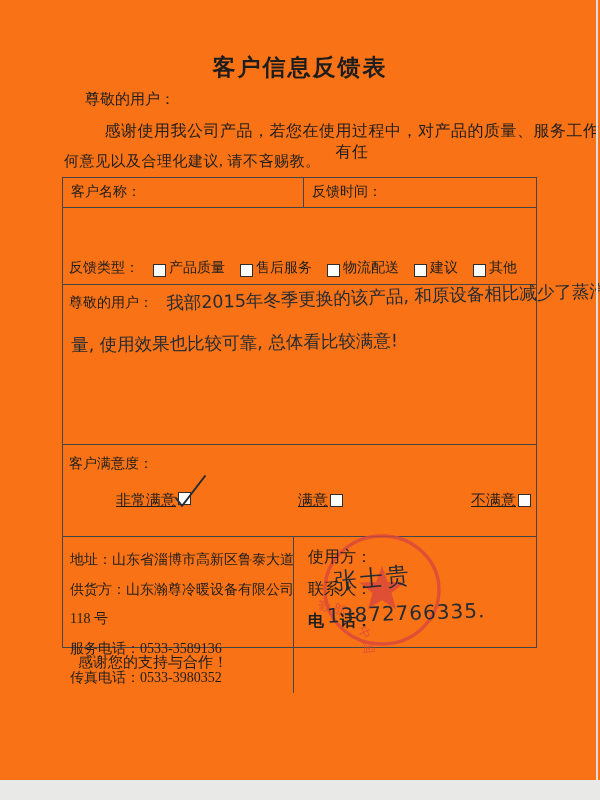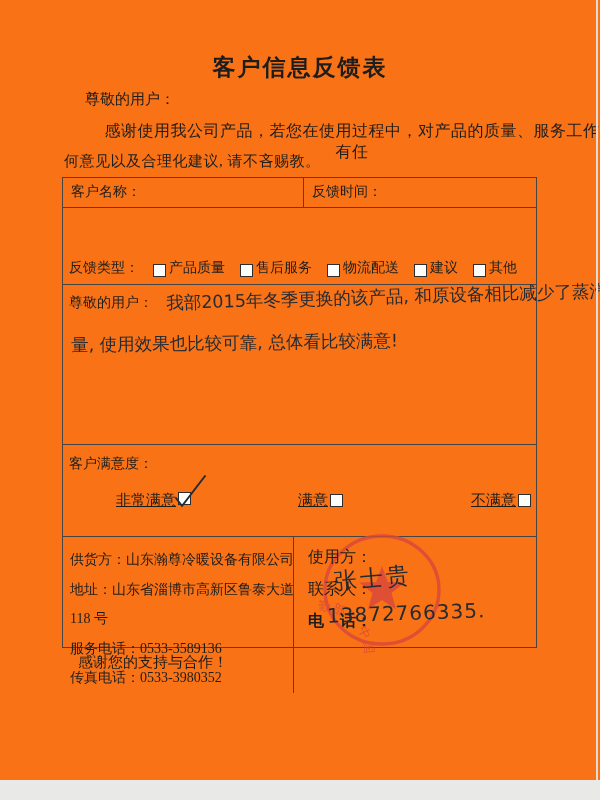--- a/index.html
+++ b/index.html
@@ -118,22 +118,22 @@
         </span>
         <span class="sat sat3">
           <span>不满意</span>
           <span class="cb"></span>
         </span>
       </div>
     </div>
 
     <div class="row r5 last">
       <div class="cell left">
+        <div class="sup-line">地址：山东省淄博市高新区鲁泰大道</div>
         <div class="sup-line">供货方：山东瀚尊冷暖设备有限公司</div>
-        <div class="sup-line">地址：山东省淄博市高新区鲁泰大道</div>
         <div class="sup-line">118 号</div>
         <div class="sup-line">服务电话：0533-3589136</div>
         <div class="sup-line">传真电话：0533-3980352</div>
       </div>
       <div class="cell right">
         <span class="use-lbl ul1">使用方：</span>
         <span class="use-lbl ul2">联系人：</span>
         <span class="use-lbl ul3">电　话：</span>
         <span class="hw hw-name">张士贵</span>
         <span class="hw hw-phone">13872766335.</span>

